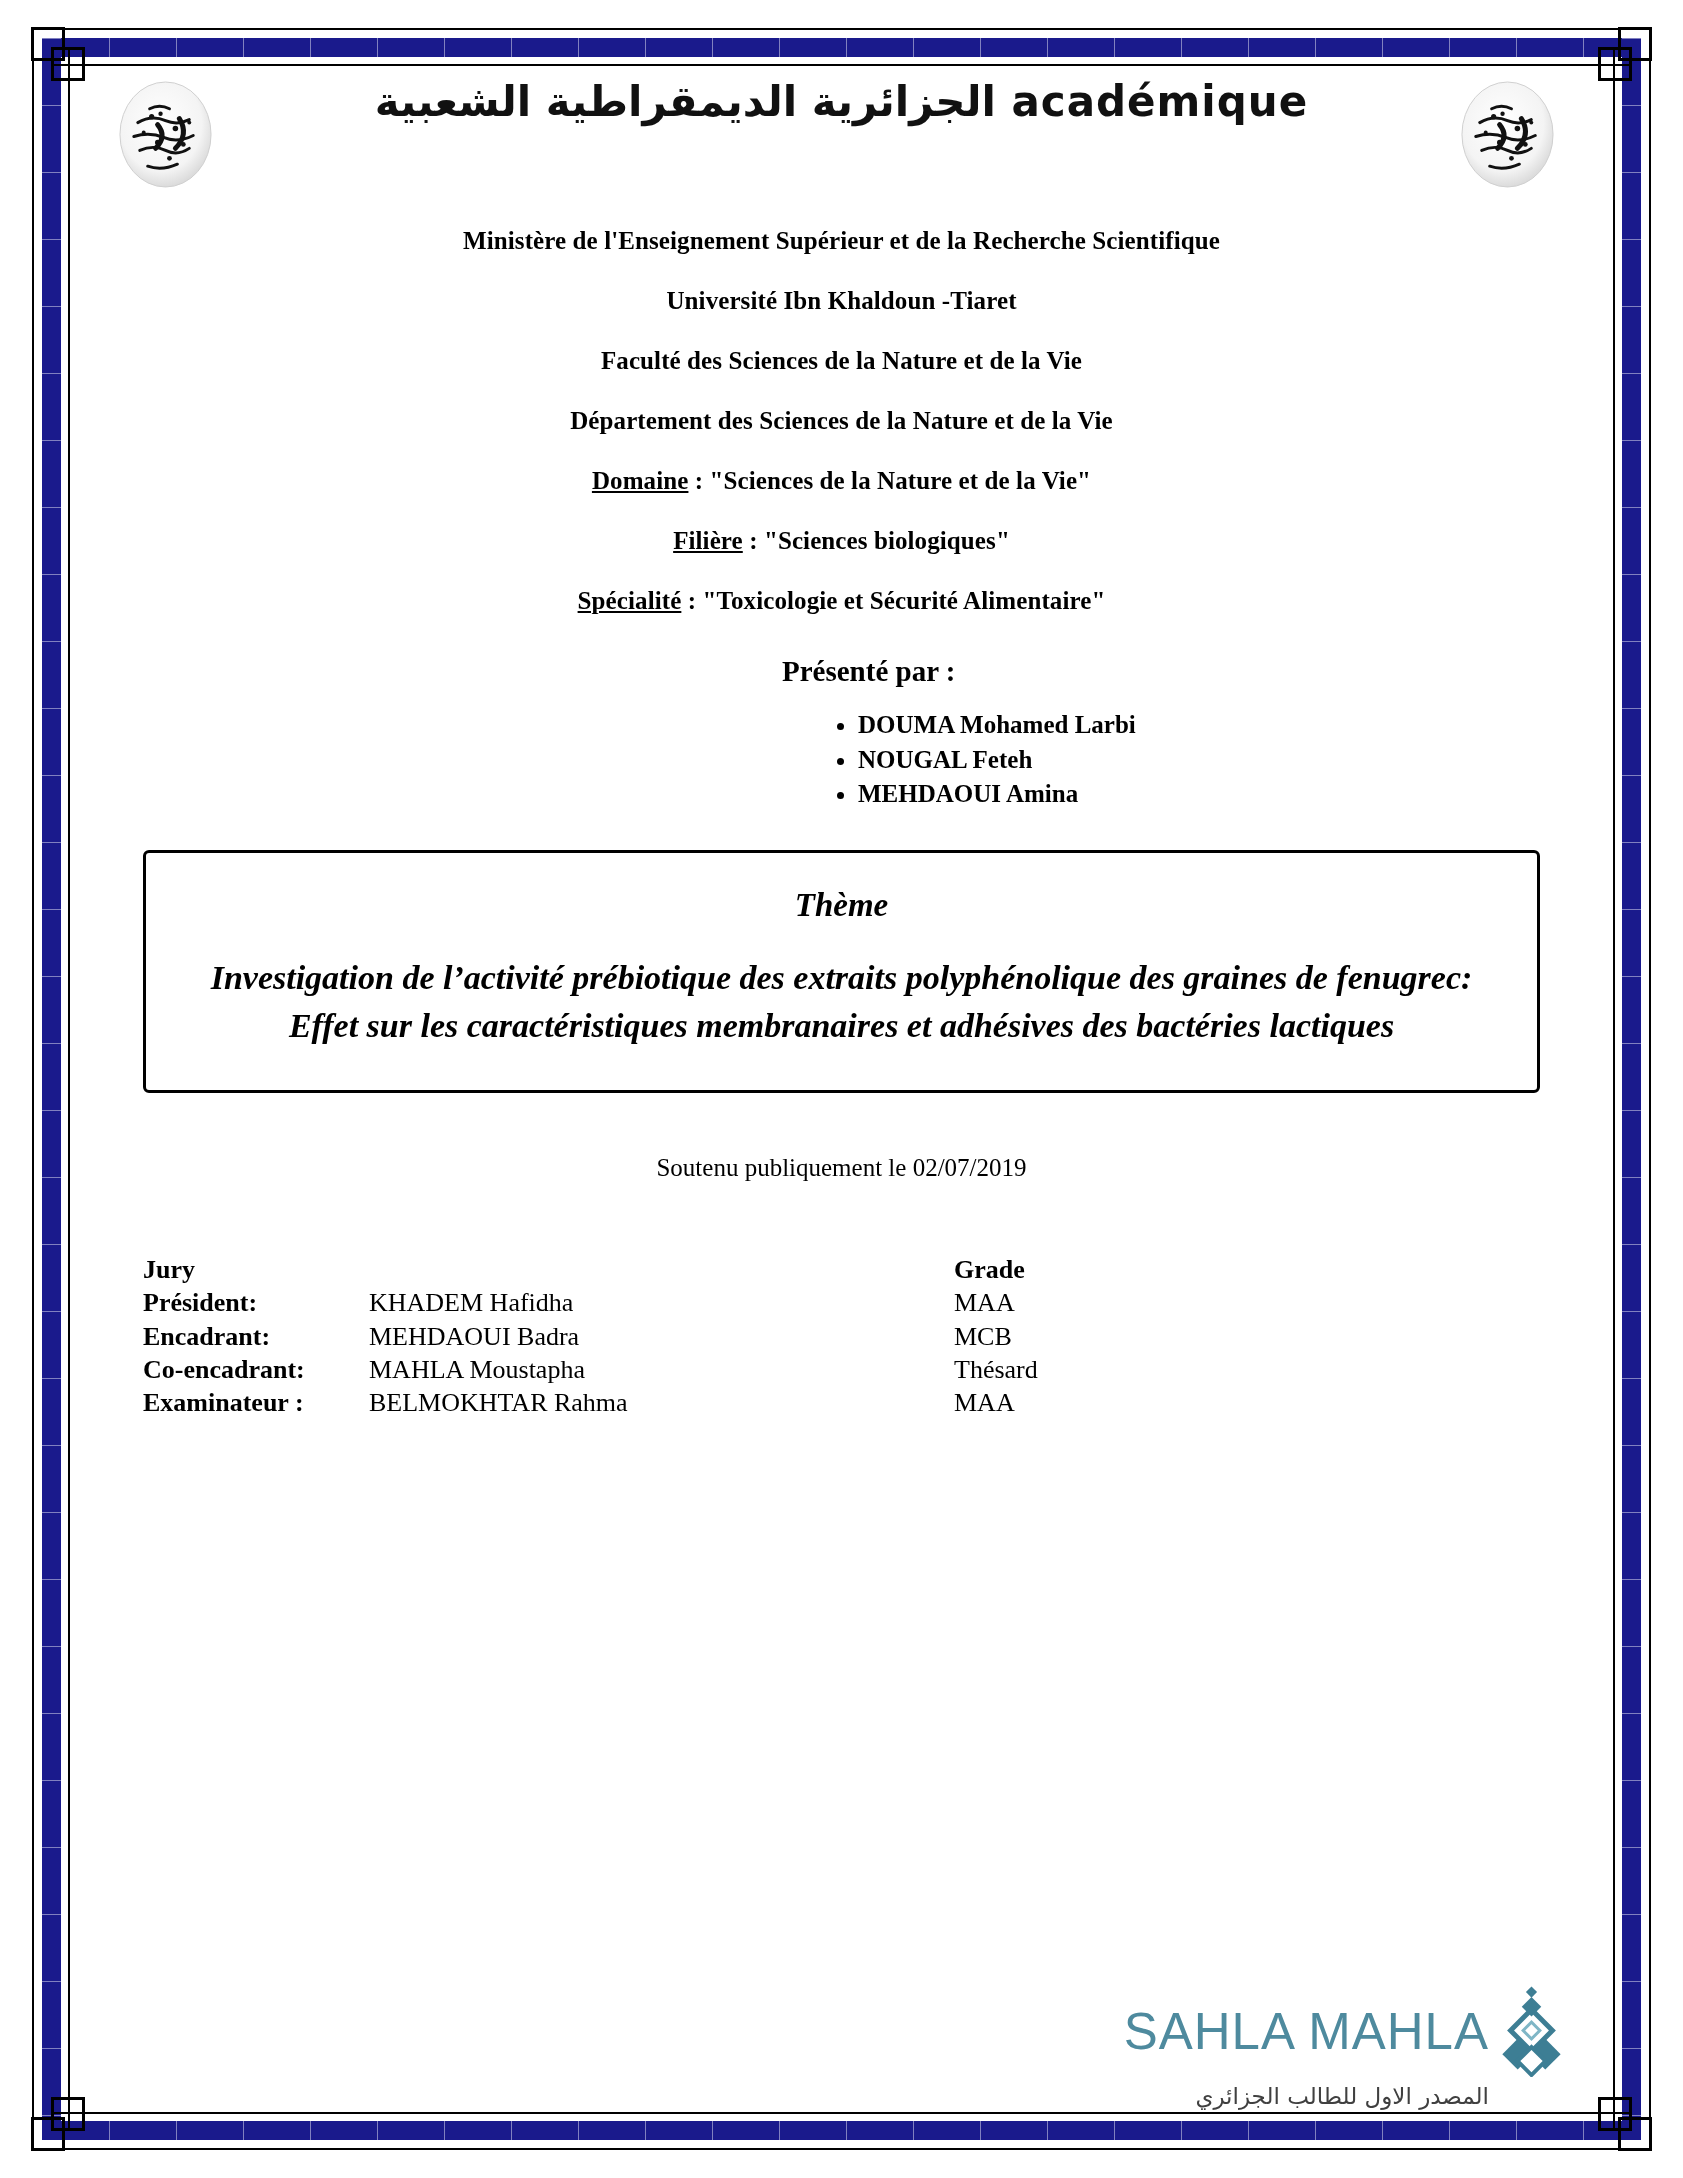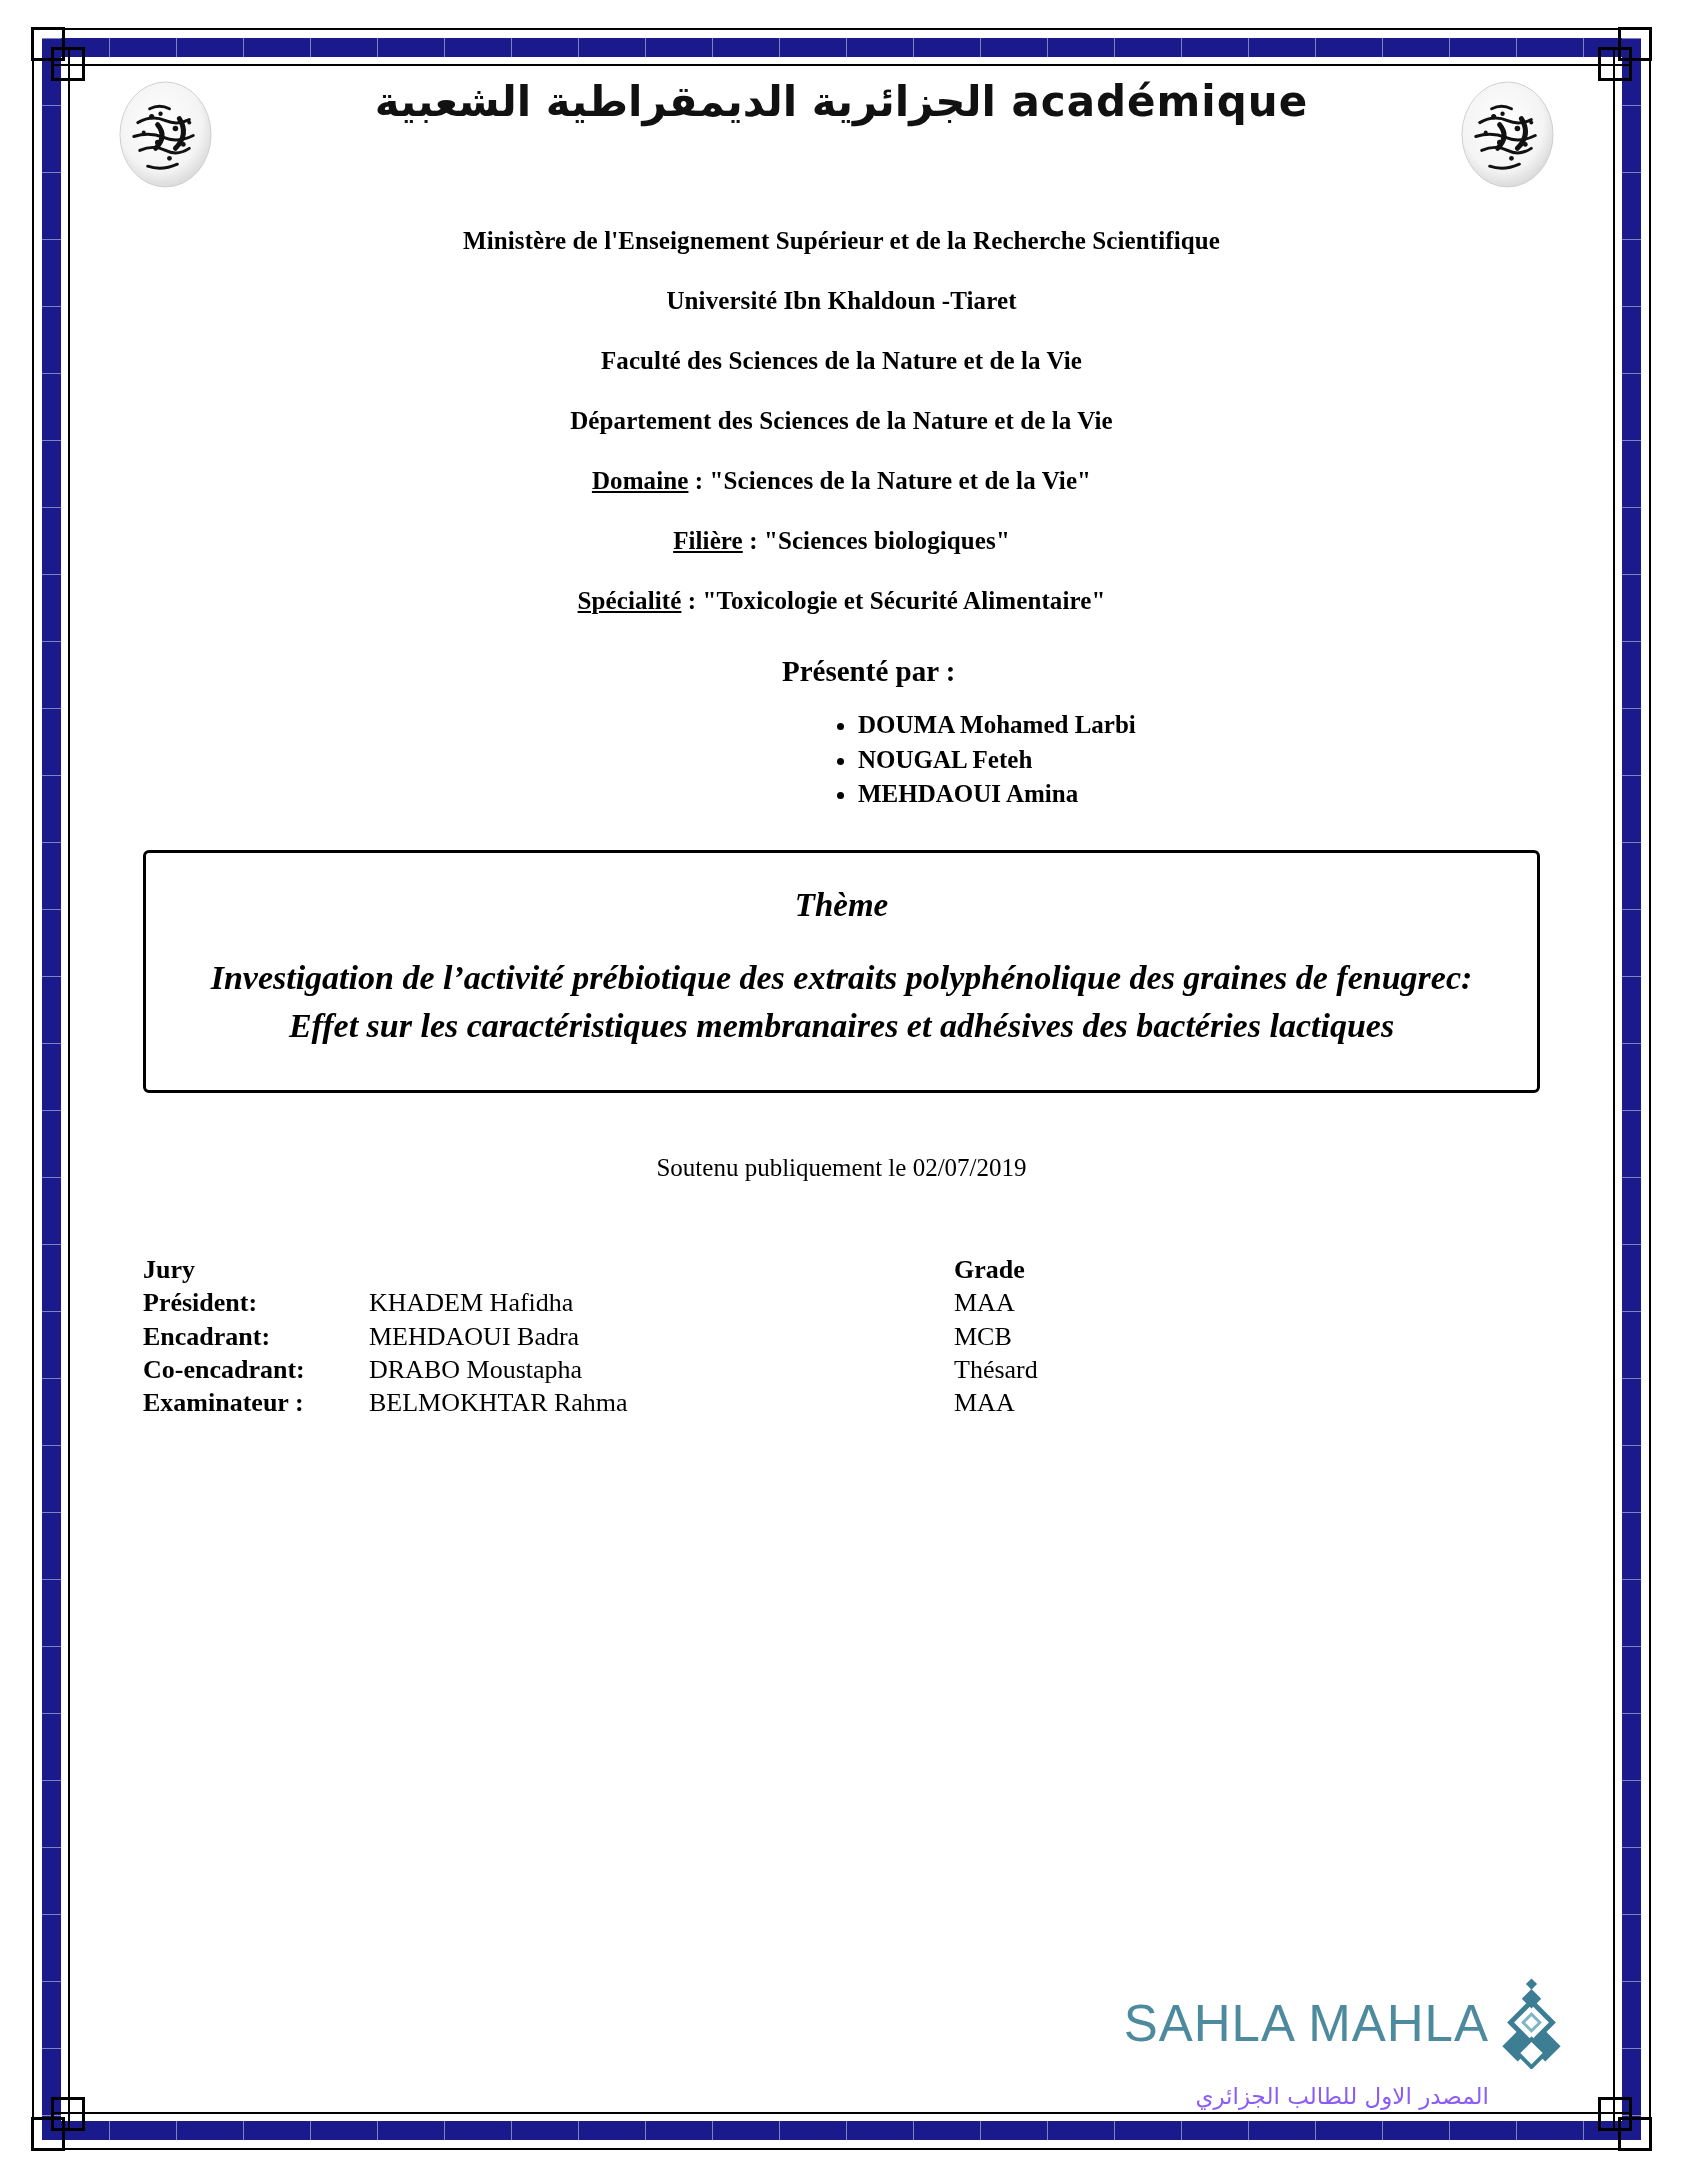--- a/index.html
+++ b/index.html
@@ -230,23 +230,23 @@
   }
   .wm-mark {
     width: 71px;
     height: 91px;
     margin-left: 6px;
     flex: none;
   }
   .wm-arabic {
     font-family: "DejaVu Sans", sans-serif;
     font-size: 23px;
-    color: #8b5cf6;
+    color: #404040;
     direction: rtl;
-    margin-top: 14px;
+    margin-top: 6px;
     padding-right: 77px;
   }
 </style>
 </head>
 <body>
 
 <div class="page-border">
   <div class="band band-top"></div>
   <div class="band band-bottom"></div>
   <div class="band vert band-left"></div>
@@ -371,21 +371,21 @@
       <div class="jury-name">KHADEM Hafidha</div>
       <div class="jury-grade">MAA</div>
     </div>
     <div class="jury-row">
       <div class="jury-role">Encadrant:</div>
       <div class="jury-name"> MEHDAOUI Badra</div>
       <div class="jury-grade">MCB</div>
     </div>
     <div class="jury-row">
       <div class="jury-role">Co-encadrant:</div>
-      <div class="jury-name">DRABO Moustapha</div>
+      <div class="jury-name">MAHLA Moustapha</div>
       <div class="jury-grade">Thésard</div>
     </div>
     <div class="jury-row">
       <div class="jury-role">Examinateur :</div>
       <div class="jury-name">BELMOKHTAR Rahma</div>
       <div class="jury-grade">MAA</div>
     </div>
   </div>
 
 </div>

